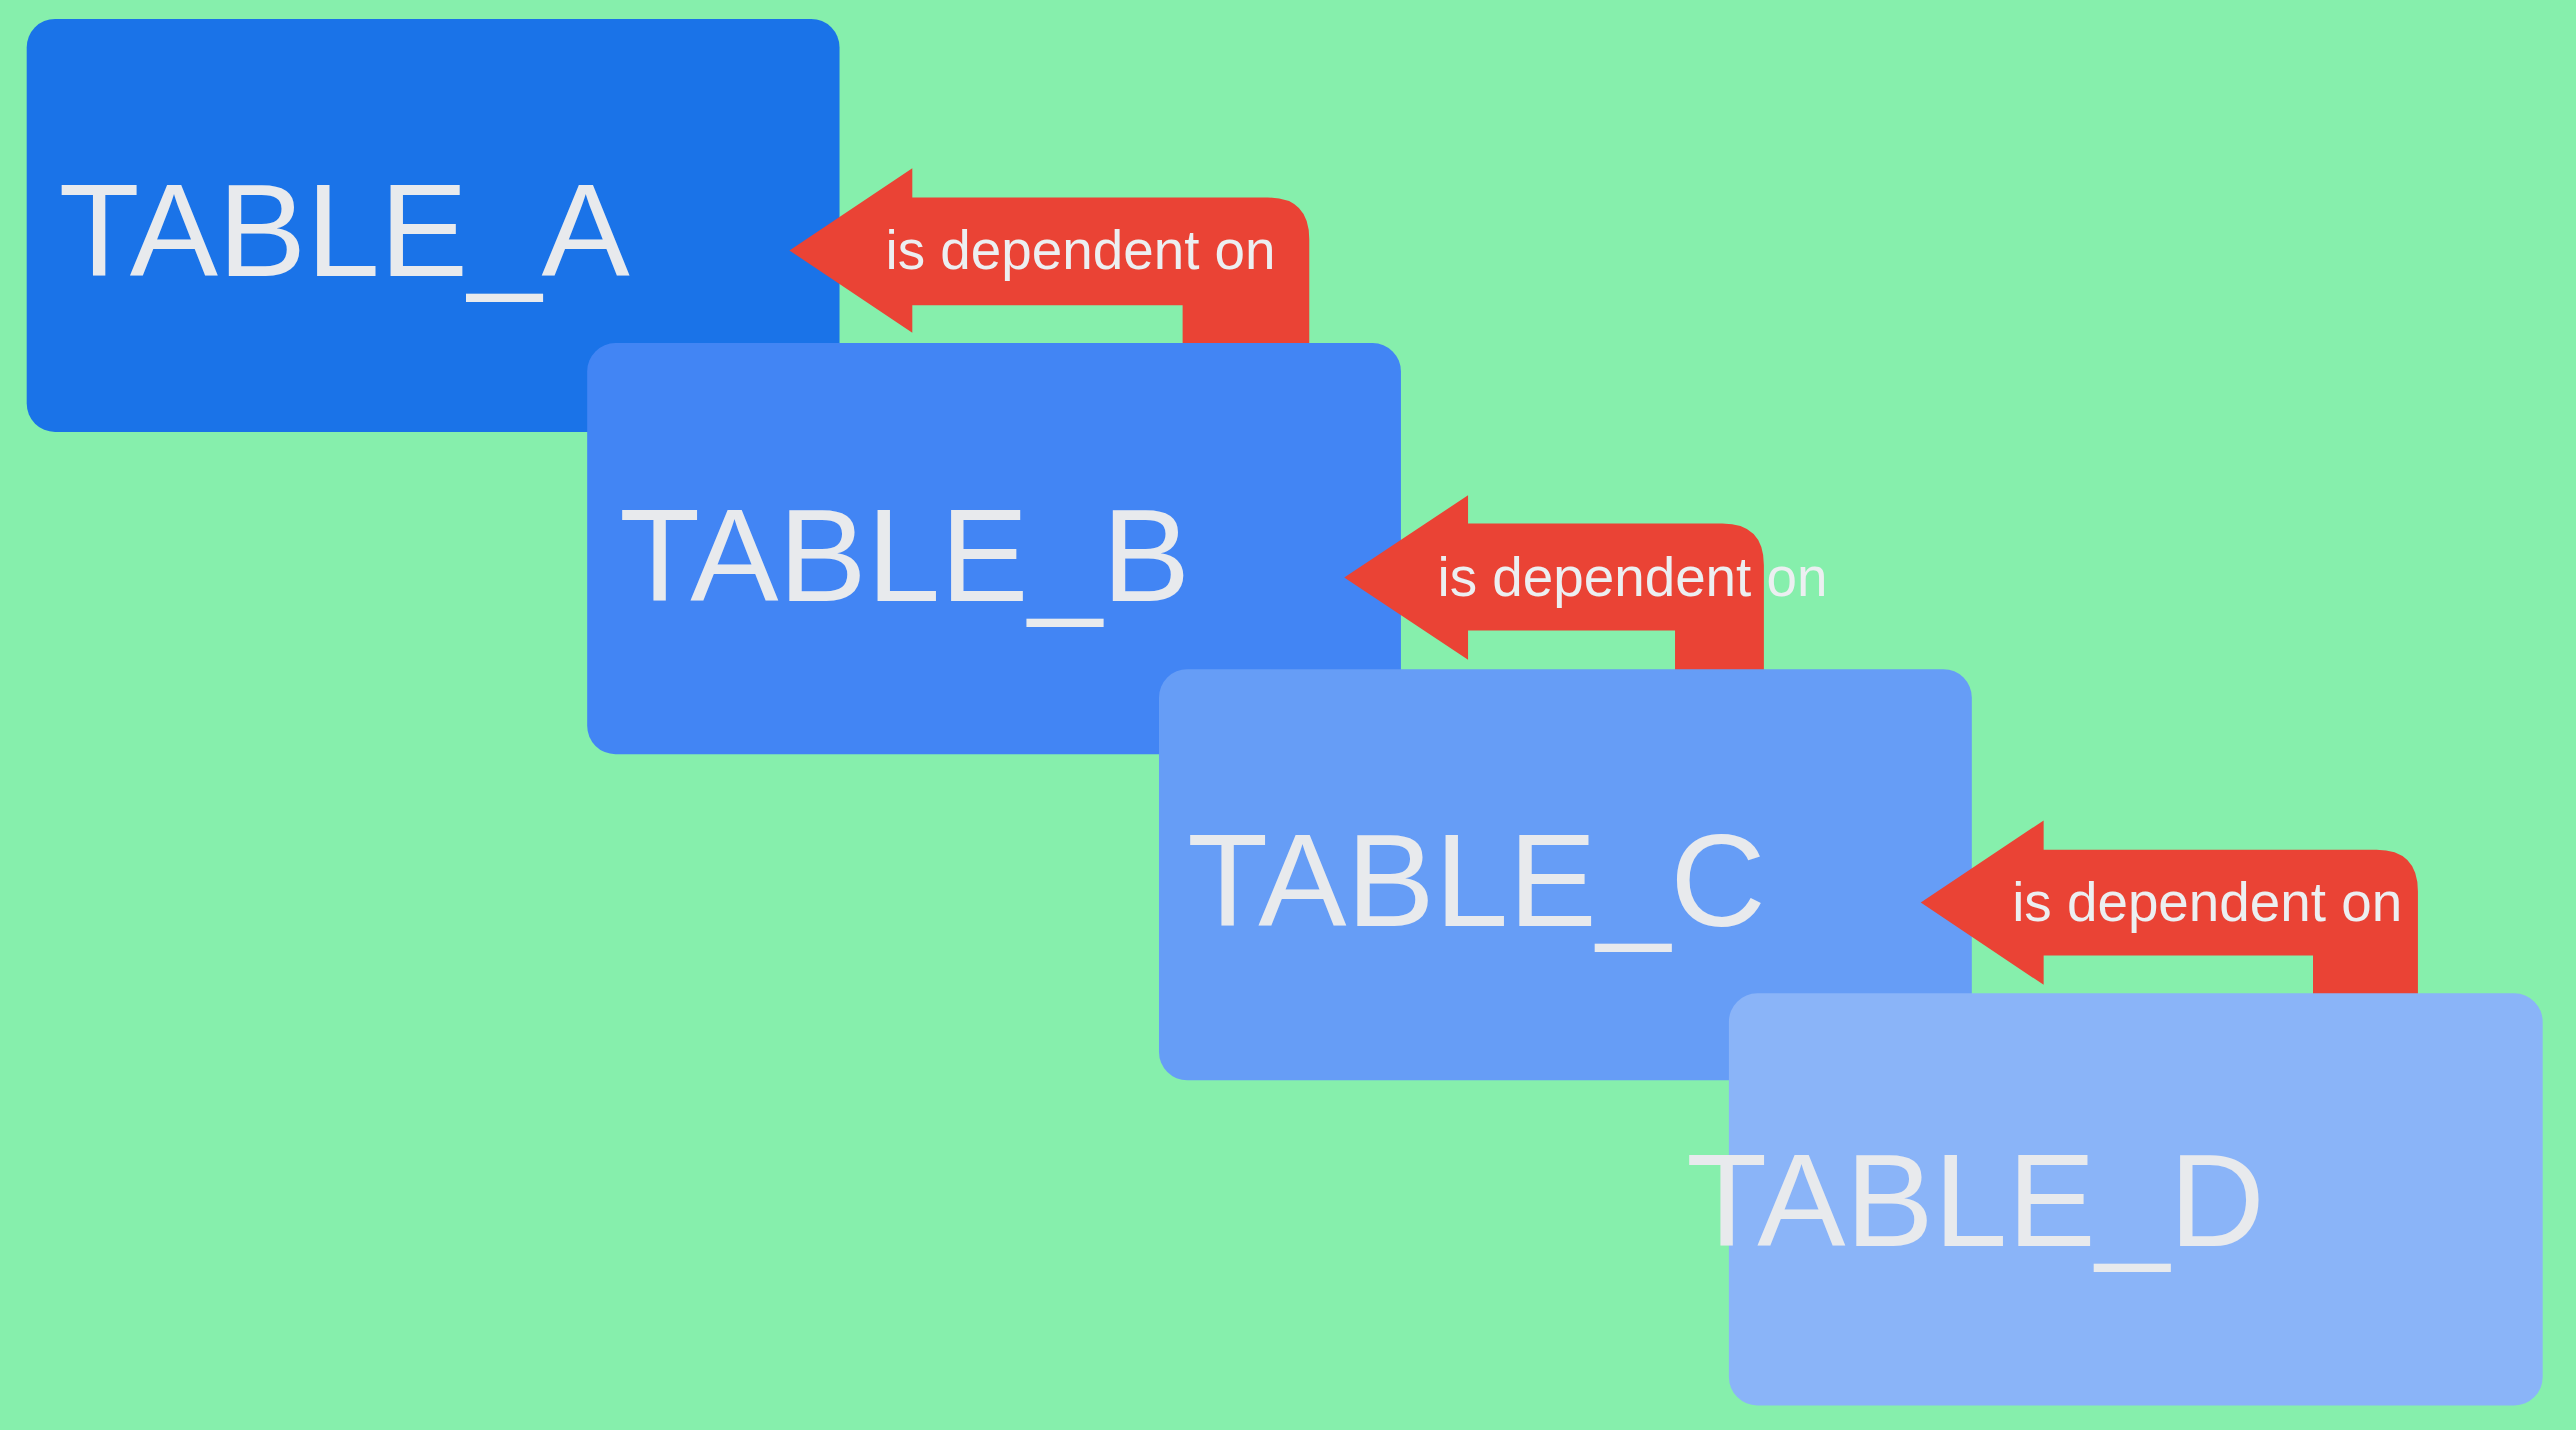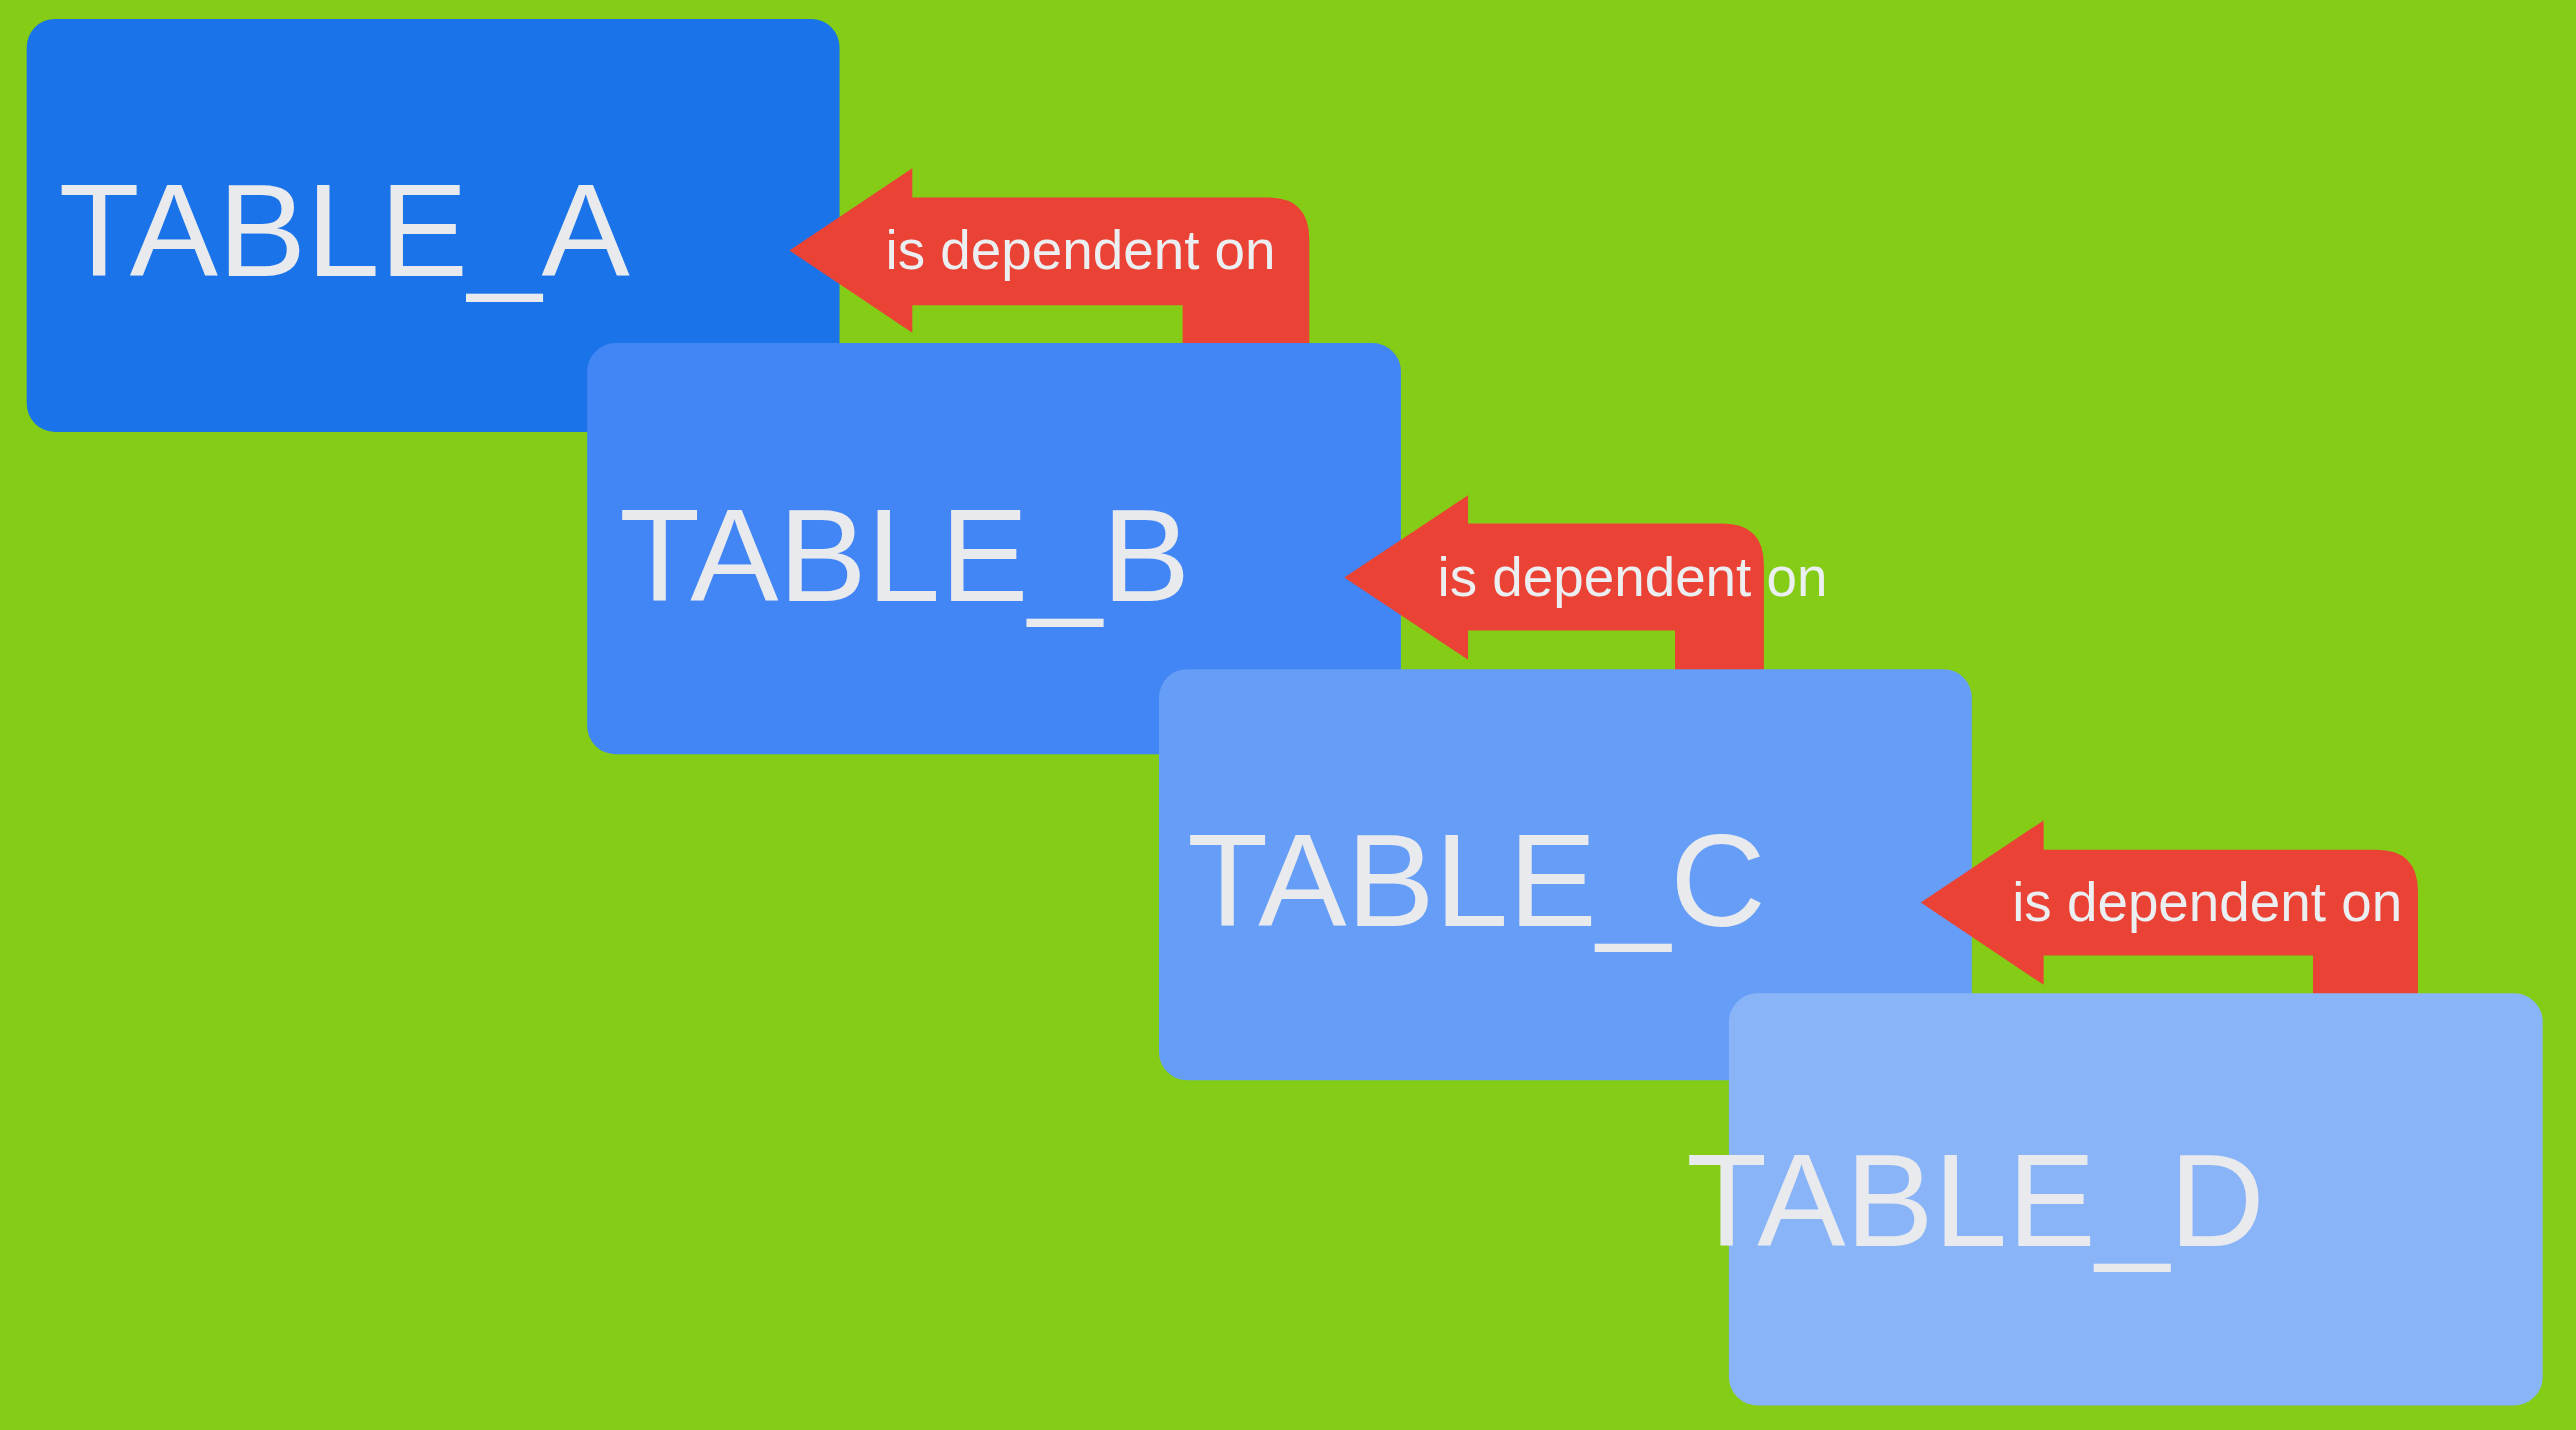--- a/index.html
+++ b/index.html
@@ -41,21 +41,21 @@
     dominant-baseline: alphabetic;
     text-anchor: middle;
   }
   .node-shape, .edge-shape {
     stroke: none;
   }
 </style>
 </head>
 <body>
 
-<div id="diagram-root" style="background: #84cc16;">
+<div id="diagram-root" style="background: #86efac;">
   <svg id="diagram-svg" width="2576" height="1430" viewBox="0 0 2725 1513" xmlns="http://www.w3.org/2000/svg">
 
     <g id="layer-stack">
         <g>
           <rect x="28" y="20" width="860" height="437" rx="30" ry="30" fill="#1a73e8" class="node-shape"></rect>
           <text x="364" y="292" class="node-label" fill="#e8eaed">TABLE_A</text>
         </g>
         <g>
           <path d="M 835 265 L 965 178 L 965 209 L 1341 209 Q 1385 209 1385 253 L 1385 380 L 1251 380 L 1251 323 L 965 323 L 965 352 Z" fill="#ea4335" class="edge-shape"></path>
           <text x="1143" y="285" class="edge-label" fill="#eceff1">is dependent on</text>

